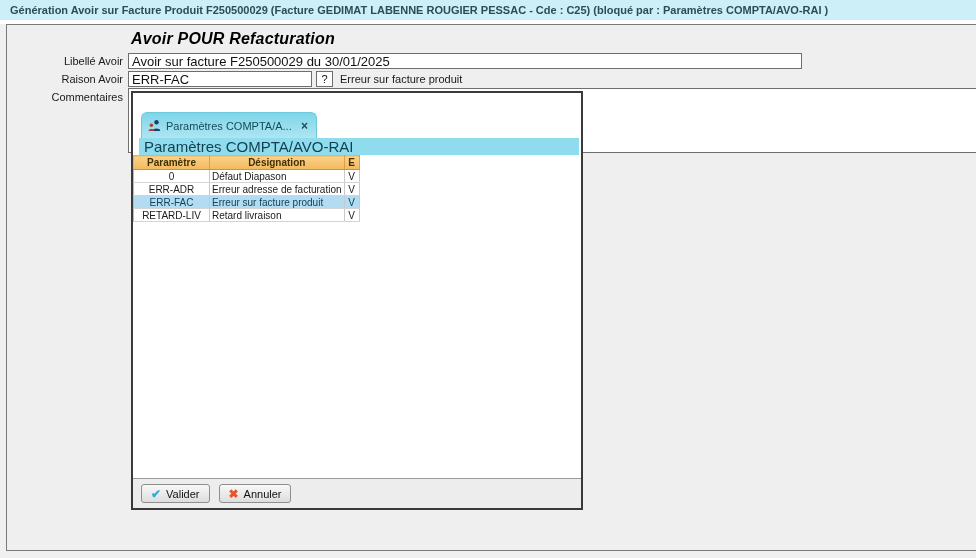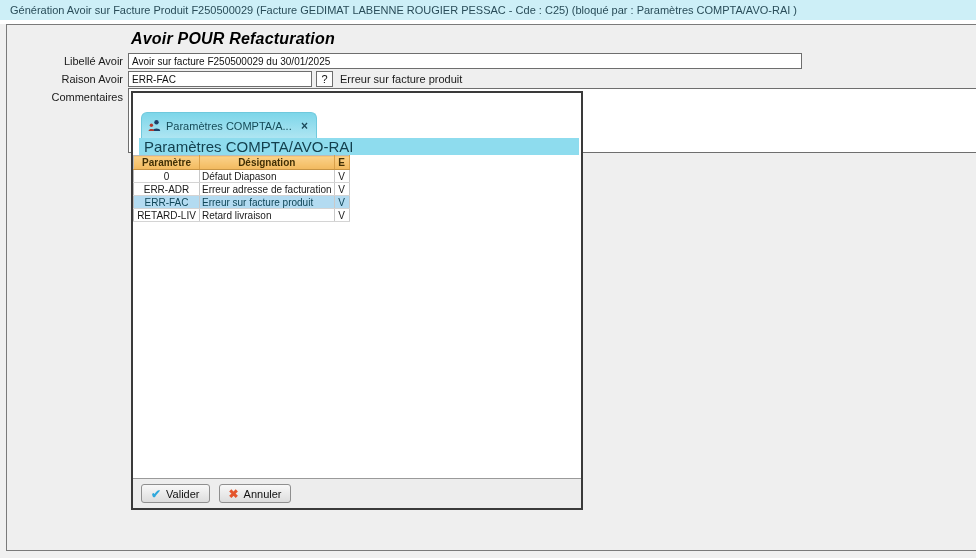--- a/index.html
+++ b/index.html
@@ -1,40 +1,40 @@
 <!DOCTYPE html>
 <html><head>
 <meta charset="utf-8">
 <style>
   * { margin:0; padding:0; box-sizing:border-box; }
   html,body { width:976px; height:558px; overflow:hidden;
     font-family:"Liberation Sans", sans-serif; background:#f0f0f0; }
 
   
   .titlebar { position:absolute; left:0; top:0; width:976px; height:20px;
-    background:#cdeff7; color:#2a4d59; font-size:11px; font-weight:400;
+    background:#cdeff7; color:#2a4d59; font-size:11px; font-weight:700;
     line-height:20px; padding-left:10px; white-space:nowrap; overflow:hidden; }
   .gap { position:absolute; left:0; top:20px; width:976px; height:4px; background:#ffffff; }
 
   
   .panel { position:absolute; left:6px; top:24px; right:-2px; height:527px;
     background:#efefef; border:1px solid #7a7a7a; }
 
   .heading { position:absolute; left:124px; top:5px; font-size:16px;
     font-weight:bold; color:#000; letter-spacing:.2px;font-style:italic; }
 
   .flabel { position:absolute; left:2px; width:114px; font-size:11px;
     color:#1a1a1a; text-align:right; line-height:15px; }
   .lbl-libelle { top:29px; }
   .lbl-raison  { top:47px; }
   .lbl-comment { top:65px; }
 
   .tinput { position:absolute; height:16px; border:1px solid #6e6e6e;
     background:#fff; font-family:"Liberation Sans", sans-serif;
-    font-size:10px; padding:0 3px; color:#111; outline:none; }
+    font-size:13px; padding:0 3px; color:#111; outline:none; }
   .in-libelle { left:121px; top:28px; width:674px; }
   .in-raison  { left:121px; top:46px; width:184px; }
 
   .lookup-btn { position:absolute; left:309px; top:46px; width:17px; height:16px;
     border:1px solid #6e6e6e; background:#fdfdfd; font-size:11px; color:#111;
     text-align:center; line-height:14px; cursor:default; }
   .raison-desc { position:absolute; left:333px; top:47px; font-size:11px;
     color:#1a1a1a; line-height:15px; }
 
   .comment-area { position:absolute; left:121px; top:63px; right:0; height:65px;
@@ -63,21 +63,21 @@
   table.params { position:absolute; left:0; top:62px; border-collapse:collapse;
     font-size:10px; table-layout:fixed; background:#fff;
     border:1px solid #b9b9b9; }
   table.params th { height:14px; font-weight:bold; color:#423005;
     background:linear-gradient(#fbd289, #f2b95e);
     border-right:1px solid #d9a04a; border-bottom:1px solid #c79444;
     text-align:center; padding:0 2px; white-space:nowrap; overflow:hidden; }
   table.params td { height:13px; color:#1a1a1a; background:#fff;
     border-right:1px solid #c9c9c9; border-bottom:1px solid #d4d4d4;
     padding:0 2px; white-space:nowrap; overflow:hidden; }
-  table.params th:nth-child(1), table.params td:nth-child(1) { width:66px;text-align:center; }
+  table.params th:nth-child(1), table.params td:nth-child(1) { width:76px;text-align:center; }
   table.params th:nth-child(2), table.params td:nth-child(2) { width:130px; }
   table.params th:nth-child(3), table.params td:nth-child(3) { width:15px; text-align:center; }
   table.params tr.selected td { background:#b3dbf1; color:#0f4658; }
 
   
   .popup-footer { position:absolute; left:0; right:0; bottom:0; height:30px;
     background:#ededed; border-top:1px solid #9a9a9a;
     display:flex; align-items:center; padding-left:8px; gap:9px; }
   .btn { height:19px; display:inline-flex; align-items:center; gap:5px;
     background:linear-gradient(#f8f8f8, #dddddd); border:1px solid #8f8f8f;

